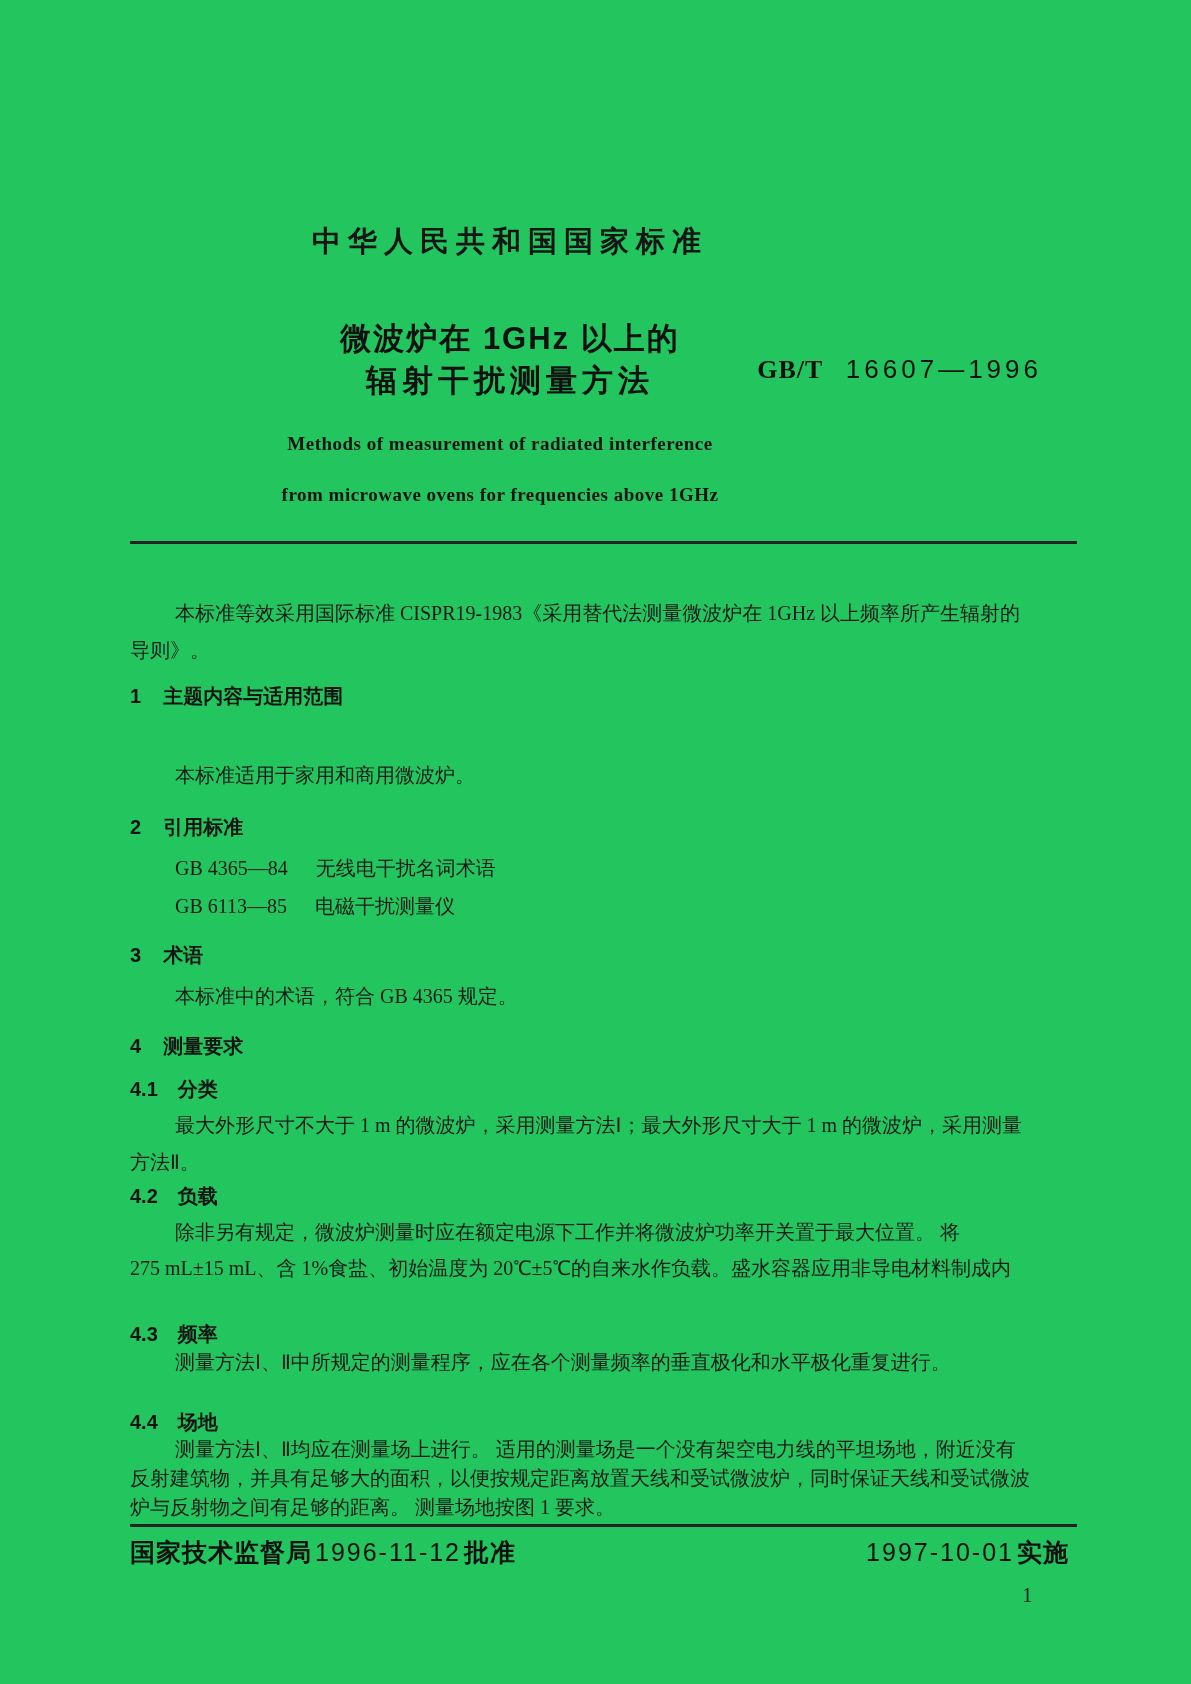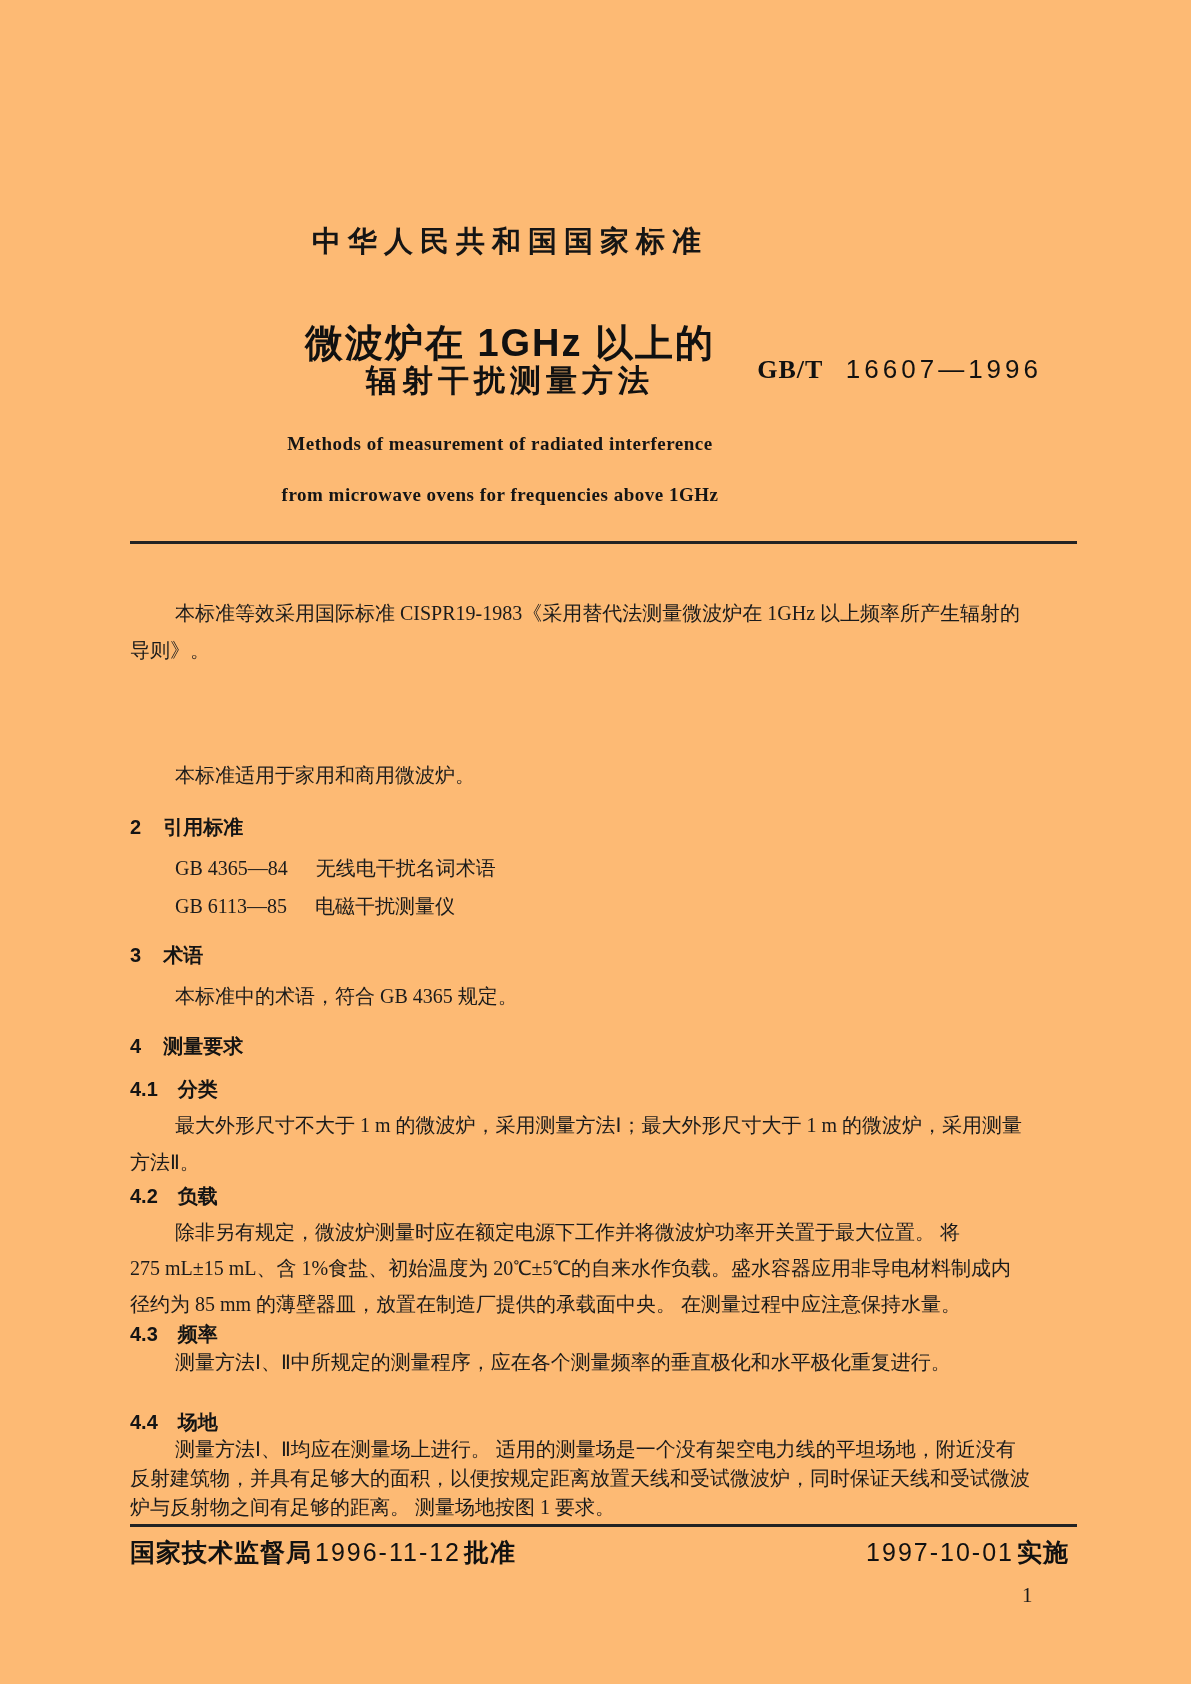--- a/index.html
+++ b/index.html
@@ -1,37 +1,37 @@
 <!DOCTYPE html>
 <html><head>
 <meta charset="utf-8">
 <style>
   html,body{margin:0;padding:0;background:#e8e8e8;}
   .page{
     position:relative;
     width:1191px;height:1684px;
-    background:#fdba74;
+    background:#22c55e;
     margin:0 auto;
     overflow:hidden;
     color:#1b1b1b;
     font-family:"Liberation Serif", serif;
   }
   
   .header-cn{
     position:absolute; top:222px; left:130px; width:760px;
     text-align:center;
     font-family:"Liberation Sans", sans-serif;
     font-weight:bold; font-size:29px; letter-spacing:7px;
     color:#151515;
   }
   .title-cn-1{
     position:absolute; top:318px; left:130px; width:760px;
     text-align:center;
     font-family:"Liberation Sans", sans-serif;
-    font-weight:bold; font-size:38px; letter-spacing:2px;
+    font-weight:bold; font-size:31px; letter-spacing:2px;
     color:#111;
   }
   .title-cn-2{
     position:absolute; top:360px; left:130px; width:760px;
     text-align:center;
     font-family:"Liberation Sans", sans-serif;
     font-weight:bold; font-size:31px; letter-spacing:5px;
     color:#111;
   }
   .std-no{
@@ -106,20 +106,23 @@
   </div>
 
   <div class="title-en l1">Methods of measurement of radiated interference</div>
   <div class="title-en l2">from microwave ovens for frequencies above 1GHz</div>
 
   <div class="rule-top"></div>
 
   <div class="ln indent" style="top:601px">本标准等效采用国际标准 CISPR19-1983《采用替代法测量微波炉在 1GHz 以上频率所产生辐射的</div>
   <div class="ln" style="top:638px">导则》。</div>
 
+  <div class="ln heading" style="top:684px">
+    <span class="sec-no">1</span><span>主题内容与适用范围</span>
+  </div>
   <div class="ln indent" style="top:763px">本标准适用于家用和商用微波炉。</div>
 
   <div class="ln heading" style="top:815px">
     <span class="sec-no">2</span><span>引用标准</span>
   </div>
   <div class="ln indent" style="top:856px">
     <span class="ref-code">GB 4365—84</span><span>无线电干扰名词术语</span>
   </div>
   <div class="ln indent" style="top:894px">
     <span class="ref-code">GB 6113—85</span><span>电磁干扰测量仪</span>
@@ -138,21 +141,20 @@
     <span class="sub-no">4.1</span><span>分类</span>
   </div>
   <div class="ln indent" style="top:1113px">最大外形尺寸不大于 1 m 的微波炉，采用测量方法Ⅰ；最大外形尺寸大于 1 m 的微波炉，采用测量</div>
   <div class="ln" style="top:1150px">方法Ⅱ。</div>
 
   <div class="ln heading" style="top:1184px">
     <span class="sub-no">4.2</span><span>负载</span>
   </div>
   <div class="ln indent" style="top:1220px">除非另有规定，微波炉测量时应在额定电源下工作并将微波炉功率开关置于最大位置。 将</div>
   <div class="ln" style="top:1256px">275 mL±15 mL、含 1%食盐、初始温度为 20℃±5℃的自来水作负载。盛水容器应用非导电材料制成内</div>
-  <div class="ln" style="top:1292px">径约为 85 mm 的薄壁器皿，放置在制造厂提供的承载面中央。 在测量过程中应注意保持水量。</div>
 
   <div class="ln heading" style="top:1322px">
     <span class="sub-no">4.3</span><span>频率</span>
   </div>
   <div class="ln indent" style="top:1350px">测量方法Ⅰ、Ⅱ中所规定的测量程序，应在各个测量频率的垂直极化和水平极化重复进行。</div>
 
   <div class="ln heading" style="top:1410px">
     <span class="sub-no">4.4</span><span>场地</span>
   </div>
   <div class="ln" style="top:1466px">反射建筑物，并具有足够大的面积，以便按规定距离放置天线和受试微波炉，同时保证天线和受试微波</div>

